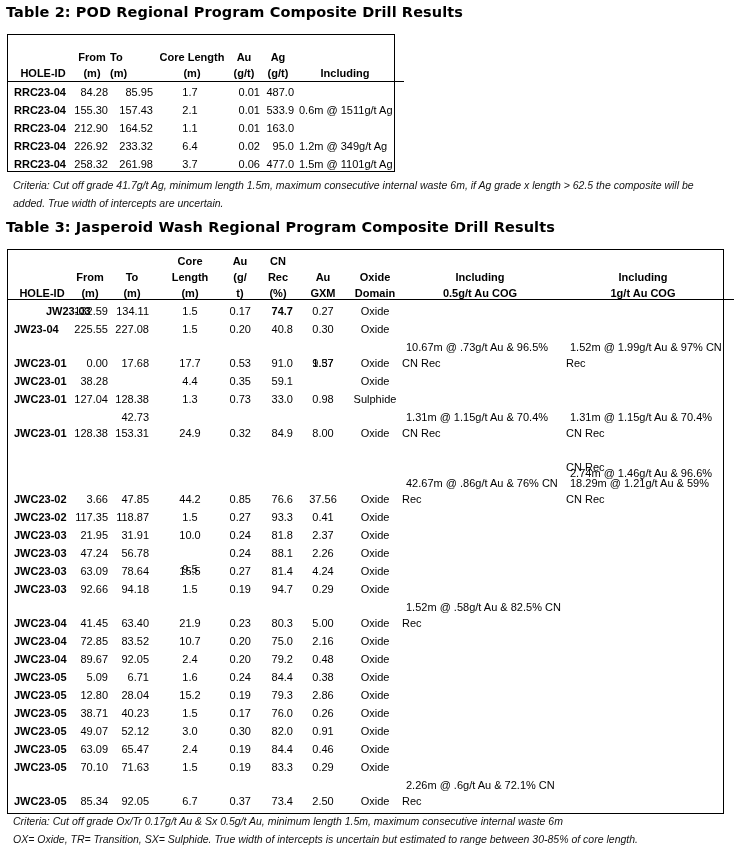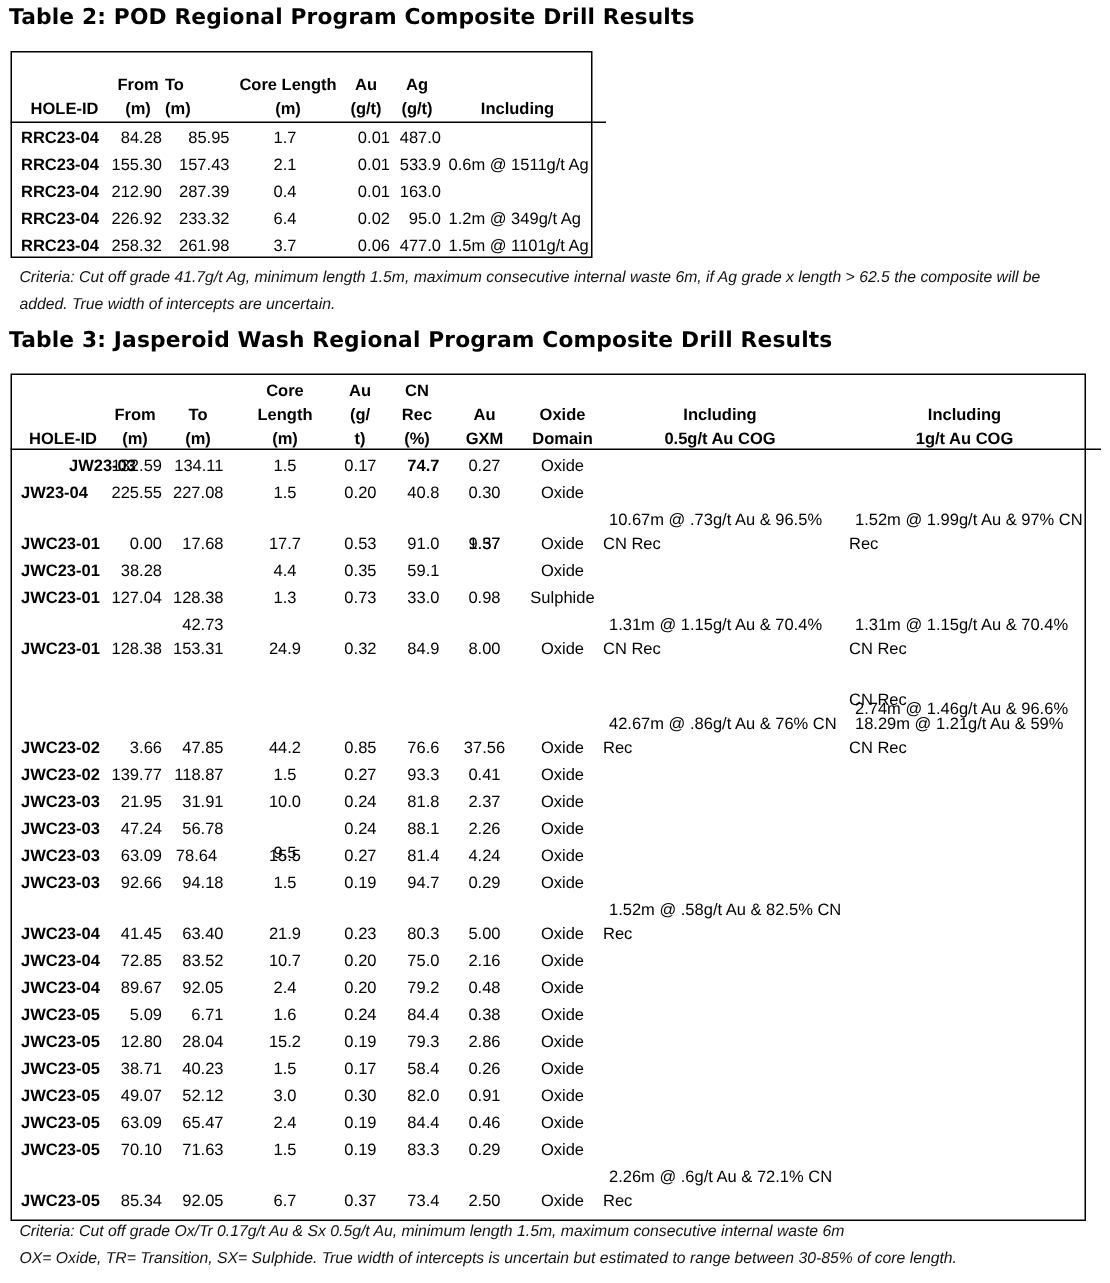--- a/index.html
+++ b/index.html
@@ -63,22 +63,22 @@
     <div class="cell " style="left: 299px; top: 84px;"></div>
     <div class="cell id" style="left: 14px; top: 102px;">RRC23-04</div>
     <div class="cell r" style="left: 72px; top: 102px; width: 36px;">155.30</div>
     <div class="cell r" style="left: 113px; top: 102px; width: 40px;">157.43</div>
     <div class="cell c" style="left: 150px; top: 102px; width: 80px;">2.1</div>
     <div class="cell r" style="left: 228px; top: 102px; width: 32px;">0.01</div>
     <div class="cell r" style="left: 262px; top: 102px; width: 32px;">533.9</div>
     <div class="cell " style="left: 299px; top: 102px;">0.6m @ 1511g/t Ag</div>
     <div class="cell id" style="left: 14px; top: 120px;">RRC23-04</div>
     <div class="cell r" style="left: 72px; top: 120px; width: 36px;">212.90</div>
-    <div class="cell r" style="left: 113px; top: 120px; width: 40px;">287.39</div>
-    <div class="cell c" style="left: 150px; top: 120px; width: 80px;">0.4</div>
+    <div class="cell r" style="left: 113px; top: 120px; width: 40px;">164.52</div>
+    <div class="cell c" style="left: 150px; top: 120px; width: 80px;">1.1</div>
     <div class="cell r" style="left: 228px; top: 120px; width: 32px;">0.01</div>
     <div class="cell r" style="left: 262px; top: 120px; width: 32px;">163.0</div>
     <div class="cell " style="left: 299px; top: 120px;"></div>
     <div class="cell id" style="left: 14px; top: 138px;">RRC23-04</div>
     <div class="cell r" style="left: 72px; top: 138px; width: 36px;">226.92</div>
     <div class="cell r" style="left: 113px; top: 138px; width: 40px;">233.32</div>
     <div class="cell c" style="left: 150px; top: 138px; width: 80px;">6.4</div>
     <div class="cell r" style="left: 228px; top: 138px; width: 32px;">0.02</div>
     <div class="cell r" style="left: 262px; top: 138px; width: 32px;">95.0</div>
     <div class="cell " style="left: 299px; top: 138px;">1.2m @ 349g/t Ag</div>
@@ -183,21 +183,21 @@
     <div class="cell r" style="left: 263px; top: 491px; width: 30px;">76.6</div>
     <div class="cell c" style="left: 307px; top: 491px; width: 32px;">37.56</div>
     <div class="cell c" style="left: 347px; top: 491px; width: 56px;">Oxide</div>
     <div class="cell " style="left: 406px; top: 475px;">42.67m @ .86g/t Au &amp; 76% CN</div>
     <div class="cell " style="left: 402px; top: 491px;">Rec</div>
     <div class="cell " style="left: 570px; top: 465px;">2.74m @ 1.46g/t Au &amp; 96.6%</div>
     <div class="cell " style="left: 566px; top: 459px;">CN Rec</div>
     <div class="cell " style="left: 570px; top: 475px;">18.29m @ 1.21g/t Au &amp; 59%</div>
     <div class="cell " style="left: 566px; top: 491px;">CN Rec</div>
     <div class="cell id" style="left: 14px; top: 509px;">JWC23-02</div>
-    <div class="cell r" style="left: 72px; top: 509px; width: 36px;">139.77</div>
+    <div class="cell r" style="left: 72px; top: 509px; width: 36px;">117.35</div>
     <div class="cell r" style="left: 113px; top: 509px; width: 36px;">118.87</div>
     <div class="cell c" style="left: 165px; top: 509px; width: 50px;">1.5</div>
     <div class="cell r" style="left: 225px; top: 509px; width: 26px;">0.27</div>
     <div class="cell r" style="left: 263px; top: 509px; width: 30px;">93.3</div>
     <div class="cell c" style="left: 307px; top: 509px; width: 32px;">0.41</div>
     <div class="cell c" style="left: 347px; top: 509px; width: 56px;">Oxide</div>
     <div class="cell id" style="left: 14px; top: 527px;">JWC23-03</div>
     <div class="cell r" style="left: 72px; top: 527px; width: 36px;">21.95</div>
     <div class="cell r" style="left: 113px; top: 527px; width: 36px;">31.91</div>
     <div class="cell c" style="left: 165px; top: 527px; width: 50px;">10.0</div>
@@ -208,21 +208,21 @@
     <div class="cell id" style="left: 14px; top: 545px;">JWC23-03</div>
     <div class="cell r" style="left: 72px; top: 545px; width: 36px;">47.24</div>
     <div class="cell r" style="left: 113px; top: 545px; width: 36px;">56.78</div>
     <div class="cell c" style="left: 165px; top: 545px; width: 50px; margin-top: 16px;">9.5</div>
     <div class="cell r" style="left: 225px; top: 545px; width: 26px;">0.24</div>
     <div class="cell r" style="left: 263px; top: 545px; width: 30px;">88.1</div>
     <div class="cell c" style="left: 307px; top: 545px; width: 32px;">2.26</div>
     <div class="cell c" style="left: 347px; top: 545px; width: 56px;">Oxide</div>
     <div class="cell id" style="left: 14px; top: 563px;">JWC23-03</div>
     <div class="cell r" style="left: 72px; top: 563px; width: 36px;">63.09</div>
-    <div class="cell r" style="left: 113px; top: 563px; width: 36px; text-align: center;">78.64</div>
+    <div class="cell r" style="left: 113px; top: 563px; width: 36px;">78.64</div>
     <div class="cell c" style="left: 165px; top: 563px; width: 50px;">15.5</div>
     <div class="cell r" style="left: 225px; top: 563px; width: 26px;">0.27</div>
     <div class="cell r" style="left: 263px; top: 563px; width: 30px;">81.4</div>
     <div class="cell c" style="left: 307px; top: 563px; width: 32px;">4.24</div>
     <div class="cell c" style="left: 347px; top: 563px; width: 56px;">Oxide</div>
     <div class="cell id" style="left: 14px; top: 581px;">JWC23-03</div>
     <div class="cell r" style="left: 72px; top: 581px; width: 36px;">92.66</div>
     <div class="cell r" style="left: 113px; top: 581px; width: 36px;">94.18</div>
     <div class="cell c" style="left: 165px; top: 581px; width: 50px;">1.5</div>
     <div class="cell r" style="left: 225px; top: 581px; width: 26px;">0.19</div>
@@ -269,21 +269,21 @@
     <div class="cell c" style="left: 165px; top: 687px; width: 50px;">15.2</div>
     <div class="cell r" style="left: 225px; top: 687px; width: 26px;">0.19</div>
     <div class="cell r" style="left: 263px; top: 687px; width: 30px;">79.3</div>
     <div class="cell c" style="left: 307px; top: 687px; width: 32px;">2.86</div>
     <div class="cell c" style="left: 347px; top: 687px; width: 56px;">Oxide</div>
     <div class="cell id" style="left: 14px; top: 705px;">JWC23-05</div>
     <div class="cell r" style="left: 72px; top: 705px; width: 36px;">38.71</div>
     <div class="cell r" style="left: 113px; top: 705px; width: 36px;">40.23</div>
     <div class="cell c" style="left: 165px; top: 705px; width: 50px;">1.5</div>
     <div class="cell r" style="left: 225px; top: 705px; width: 26px;">0.17</div>
-    <div class="cell r" style="left: 263px; top: 705px; width: 30px;">58.4</div>
+    <div class="cell r" style="left: 263px; top: 705px; width: 30px;">76.0</div>
     <div class="cell c" style="left: 307px; top: 705px; width: 32px;">0.26</div>
     <div class="cell c" style="left: 347px; top: 705px; width: 56px;">Oxide</div>
     <div class="cell id" style="left: 14px; top: 723px;">JWC23-05</div>
     <div class="cell r" style="left: 72px; top: 723px; width: 36px;">49.07</div>
     <div class="cell r" style="left: 113px; top: 723px; width: 36px;">52.12</div>
     <div class="cell c" style="left: 165px; top: 723px; width: 50px;">3.0</div>
     <div class="cell r" style="left: 225px; top: 723px; width: 26px;">0.30</div>
     <div class="cell r" style="left: 263px; top: 723px; width: 30px;">82.0</div>
     <div class="cell c" style="left: 307px; top: 723px; width: 32px;">0.91</div>
     <div class="cell c" style="left: 347px; top: 723px; width: 56px;">Oxide</div>

